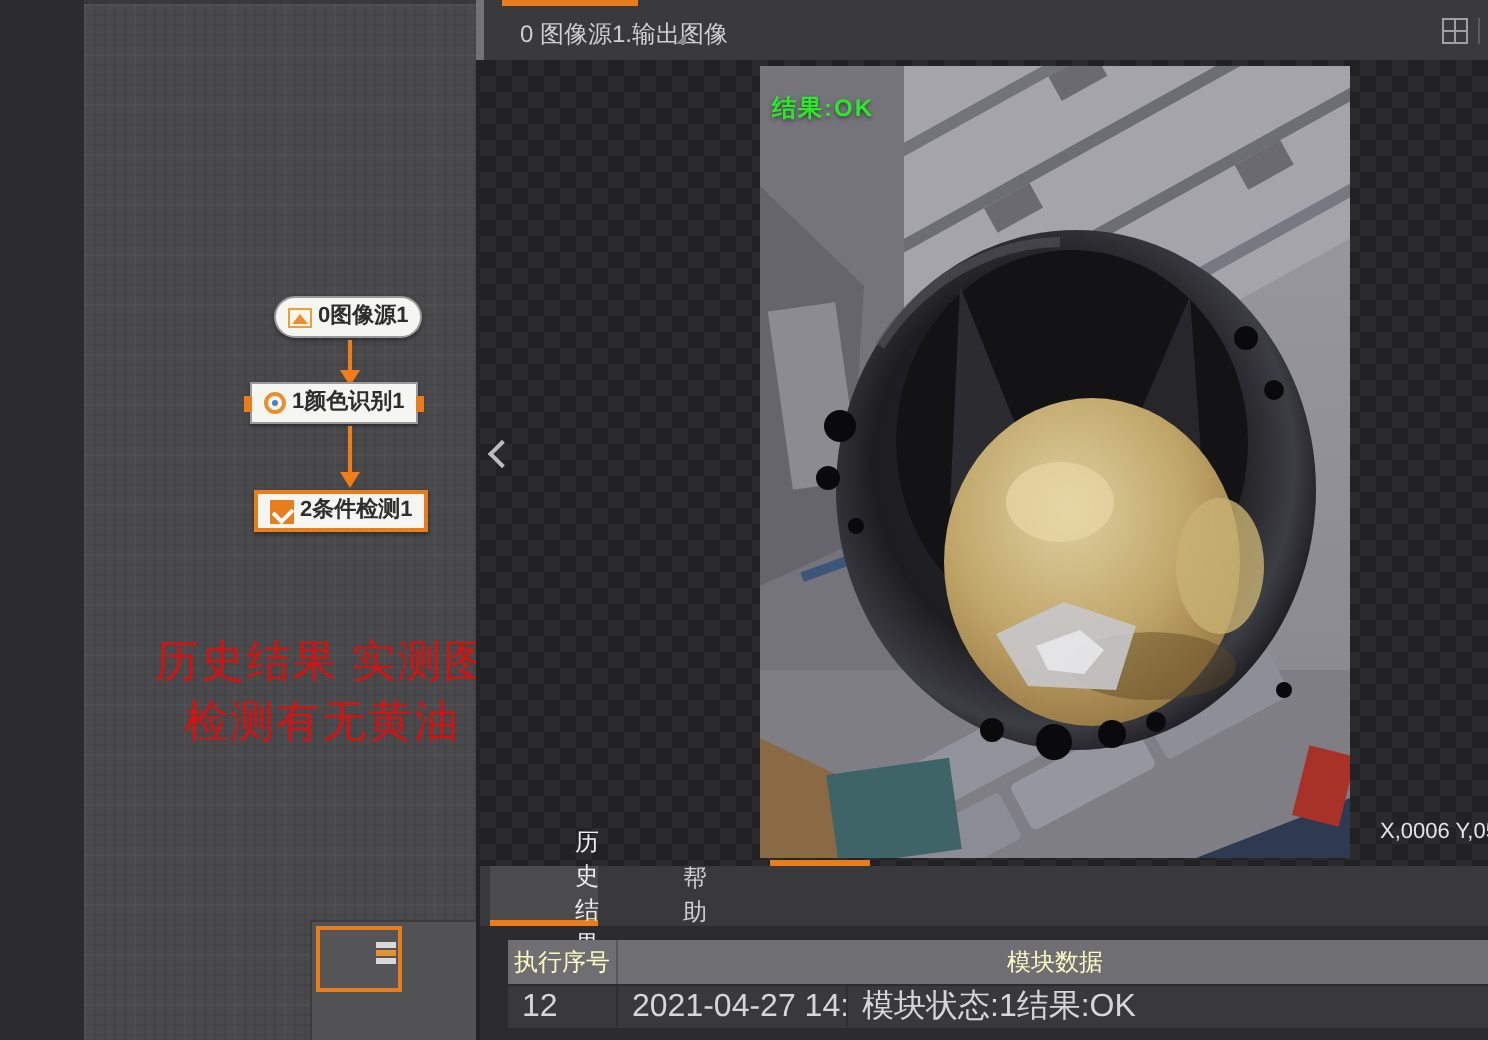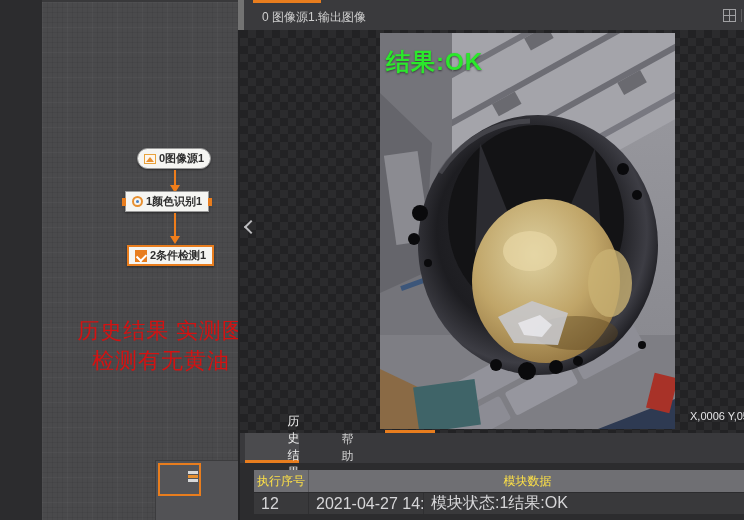--- a/index.html
+++ b/index.html
@@ -77,21 +77,21 @@
     position:absolute; left:2px; top:2px; width:43px; height:33px;
     border:2px solid #e87d1e; background:rgba(255,255,255,.02);
   }
   .mini-layers { position:absolute; left:28px; top:6px; width:10px; }
   .mini-layers i { display:block; height:3px; margin-bottom:1px; background:#d8d8d8; }
   .mini-layers i:nth-child(2) { background:#e89030; }
 
   
   .viewer-tabbar {
     position:absolute; left:238px; top:0; width:506px; height:30px;
-    background:#3a3a3d; border-left:6px solid #737373;
+    background:#3a3a3d; border-left:4px solid #737373;
   }
   .viewer-tab-accent { position:absolute; left:9px; top:0; width:68px; height:3px; background:#e87d1e; }
   .viewer-tab-label {
     position:absolute; left:18px; top:9px; font-size:12px; color:#cfcfcf; white-space:nowrap;
   }
   .tab-corner { position:absolute; left:96px; top:17px; width:0; height:0;
     border-left:5px solid transparent; border-bottom:5px solid #8a8a8d; }
   .grid-icon { position:absolute; left:479px; top:9px; width:13px; height:13px;
     border:1px solid #a0a0a3; }
   .grid-icon::before { content:""; position:absolute; left:5px; top:0; width:1px; height:11px; background:#a0a0a3; }
@@ -106,21 +106,21 @@
     background-color:#222224;
     background-image:conic-gradient(#2b2b2d 25%, transparent 0 50%, #2b2b2d 0 75%, transparent 0);
     background-size:16px 16px;
     border-left:2px solid #232325;
   }
   .collapse-arrow { position:absolute; left:6px; top:192px; width:10px; height:10px;
     border-left:2px solid #bcbcbf; border-bottom:2px solid #bcbcbf;
     transform:rotate(45deg); cursor:pointer; }
   .photo { position:absolute; left:140px; top:3px; width:295px; height:396px; }
   .result-overlay {
-    position:absolute; left:146px; top:16px; font-size:24px; font-weight:bold;
+    position:absolute; left:146px; top:16px; font-size:12px; font-weight:bold;
     letter-spacing:1px; text-shadow:0 1px 2px rgba(0,0,0,.5); white-space:nowrap;
   }
   .hscroll-thumb { position:absolute; left:145px; top:400px; width:50px; height:3px; background:#e87d1e; }
   .coords-label {
     position:absolute; left:450px; top:380px; font-size:11px; color:#e4e4e6; white-space:nowrap;
   }
 
   
   .bottom-panel {
     position:absolute; left:238px; top:433px; width:506px; height:87px;
@@ -128,21 +128,21 @@
   }
   .bottom-tabbar { position:absolute; left:0; top:0; width:506px; height:30px; background:#39393c; }
   .btab {
     position:absolute; top:0; height:30px; display:flex; align-items:center; justify-content:center;
     font-size:12px; color:#cfcfcf; cursor:pointer;padding-left:43px;
   }
   .btab-active { background:#4b4b4e; border-bottom:3px solid #e87d1e; color:#eee; }
   .rtable { position:absolute; left:14px; top:37px; width:492px; }
   .rt-header { display:flex; height:22px; background:#6f6f73; }
   .rt-header .cell {
-    color:#fde047; font-size:12px; display:flex; align-items:center; justify-content:center;
+    color:#fef9c3; font-size:12px; display:flex; align-items:center; justify-content:center;
     border-right:1px solid #58585c; overflow:hidden; white-space:nowrap;
   }
   .rt-row { display:flex; height:21px; background:#39393b; margin-top:1px; }
   .rt-row .cell {
     color:#d6d6d8; font-size:16px; display:flex; align-items:center;
     padding-left:7px; border-right:1px solid #2f2f31; overflow:hidden; white-space:nowrap;
   }
   .c1 { width:55px; flex:0 0 auto; }
   .c2 { width:115px; flex:0 0 auto; }
   .c3 { flex:1 1 auto; border-right:none !important; }

